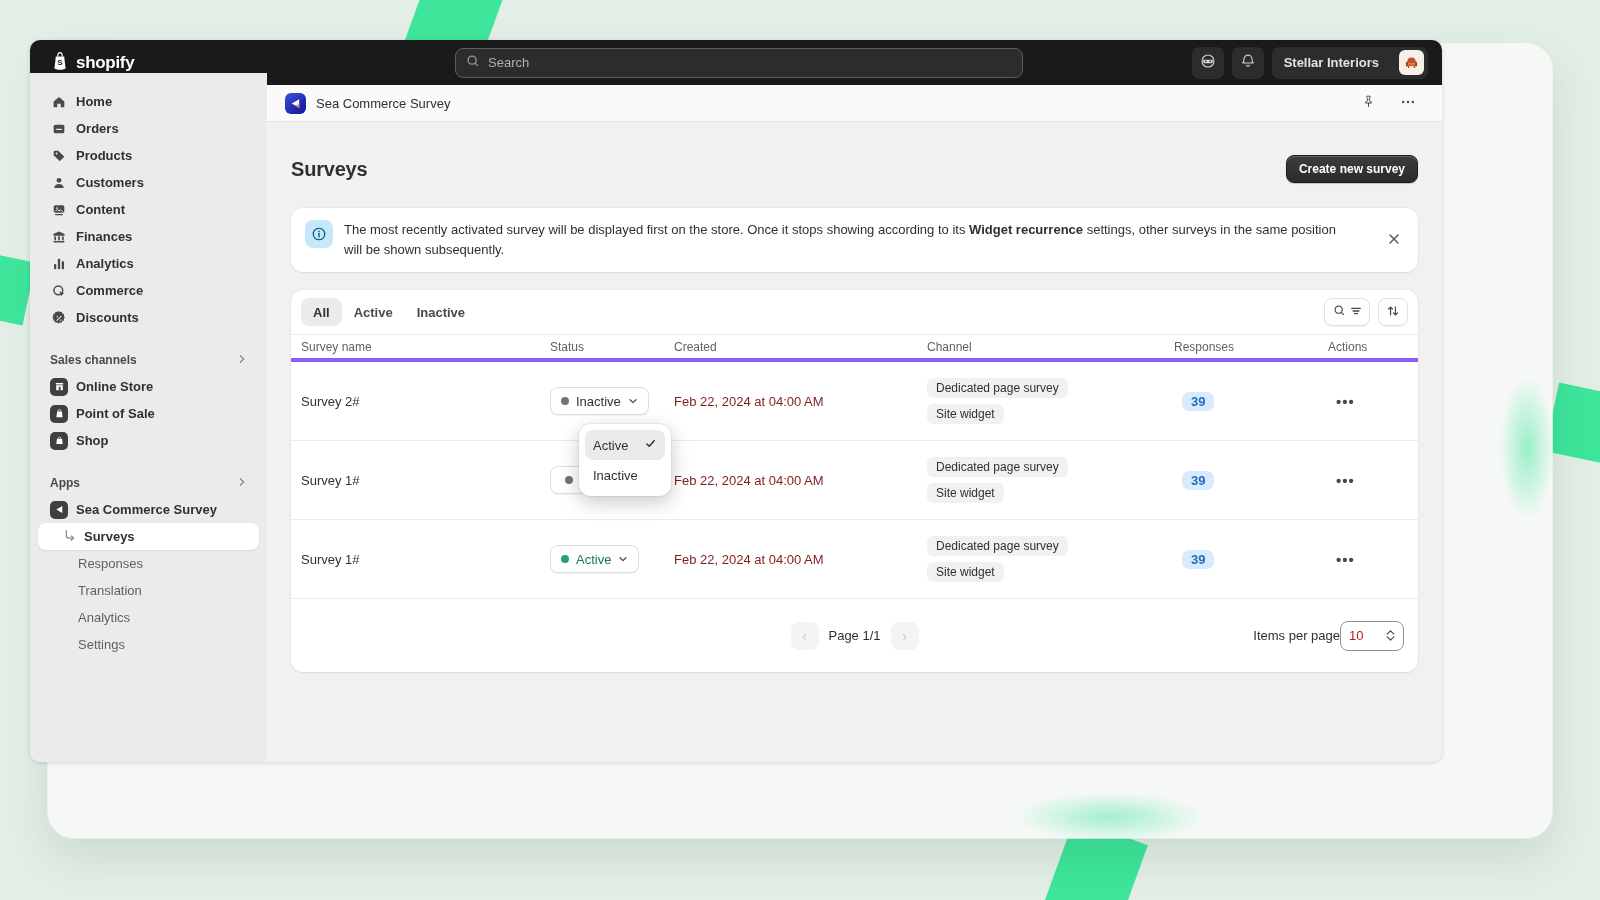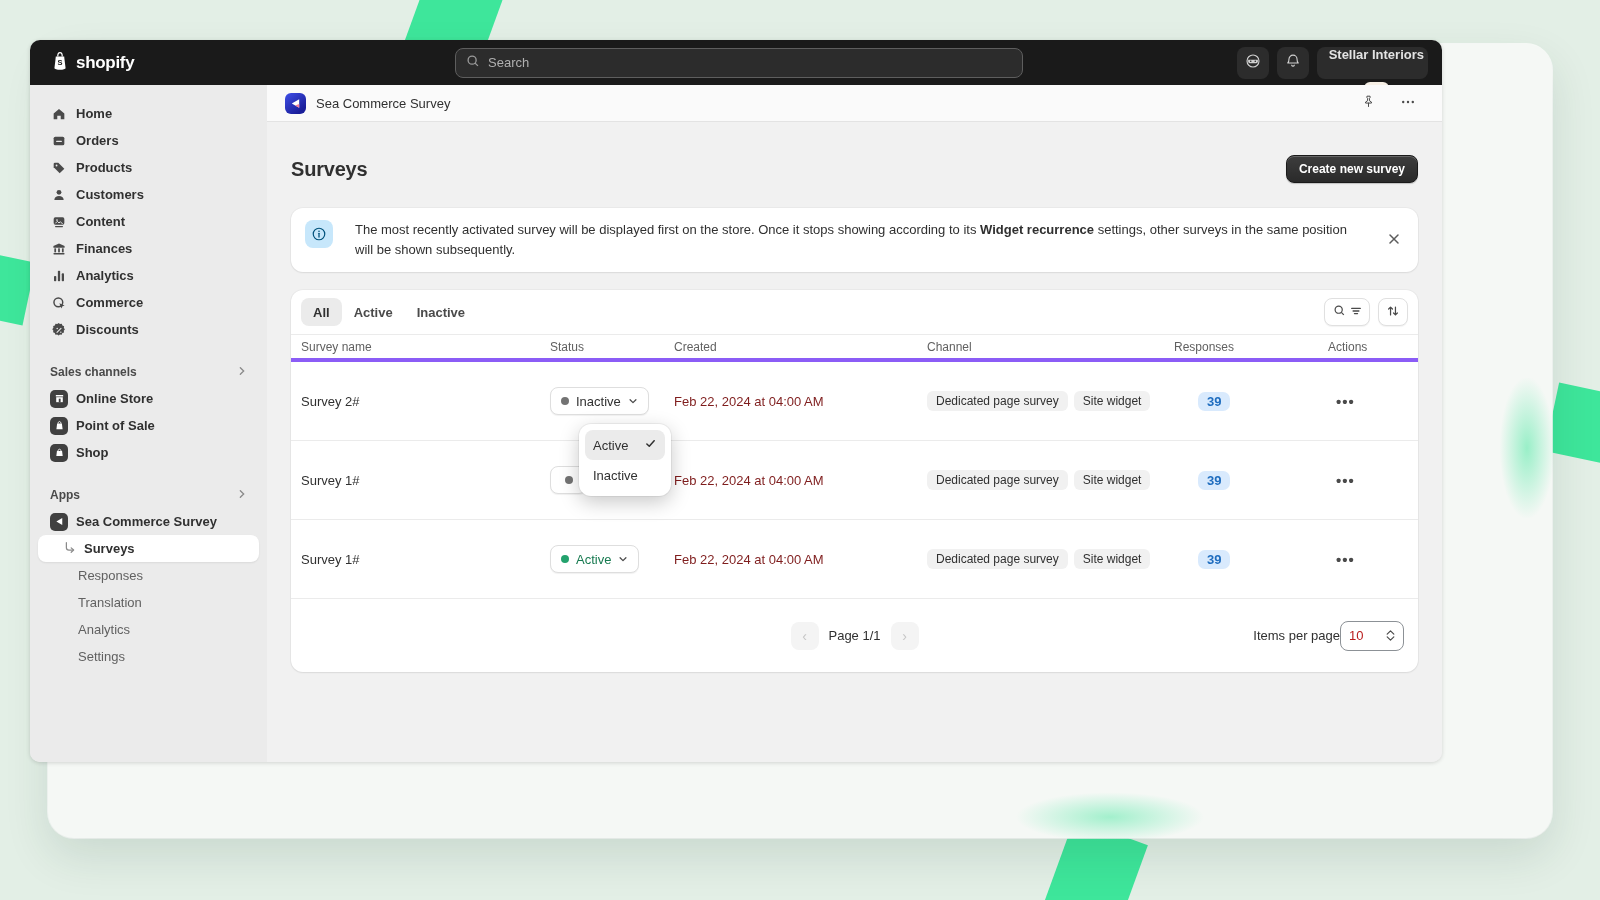--- a/index.html
+++ b/index.html
@@ -28,26 +28,26 @@
             display:flex; align-items:center; padding:0 14px 0 20px; }
   .brand { flex:1; display:flex; align-items:center; gap:6px; }
   .brand .word { color:#fff; font-size:17px; font-weight:700; letter-spacing:-.3px; }
   .searchbar { width:568px; height:30px; background:#2c2c2c; border:1px solid #5e5e5e; border-radius:8px;
                display:flex; align-items:center; gap:8px; padding:8px 10px; cursor:text; }
   .searchbar span { color:#b0b0b0; font-size:13px; }
   .top-right { flex:1; display:flex; align-items:center; justify-content:flex-end; gap:8px; }
   .icon-btn { width:32px; height:32px; border-radius:8px; background:#2c2c2c; border:none;
               display:flex; align-items:center; justify-content:center; cursor:pointer; }
   .store-chip { height:32px; background:#2c2c2c; border-radius:8px; display:flex; align-items:center;
-                gap:20px; padding:0 4px 0 12px; cursor:pointer;flex-direction:column; }
+                gap:20px; padding:0 4px 0 12px; cursor:pointer; }
   .store-chip .name { color:#e3e3e3; font-size:13px; font-weight:600; }
   .avatar { width:25px; height:25px; border-radius:6px; background:#f7f0e6; display:flex; align-items:center; justify-content:center; }
 
   
-  .sidebar { position:absolute; left:0; top:45px; width:237px; bottom:0; background:#ebebeb; padding-top:15px; }
+  .sidebar { position:absolute; left:0; top:33px; width:237px; bottom:0; background:#ebebeb; padding-top:15px; }
   .nav-item { height:27px; margin:0 8px; padding:0 12px; border-radius:8px; display:flex; align-items:center; gap:8px;
               font-size:13px; font-weight:600; color:#303030; cursor:pointer; }
   .nav-item .nic { width:18px; height:18px; display:flex; align-items:center; justify-content:center; flex:0 0 18px; }
   .nav-section { height:27px; margin:15px 8px 0 8px; padding:0 12px; display:flex; align-items:center; justify-content:space-between;
                  font-size:12px; font-weight:600; color:#4a4a4a; cursor:pointer; }
   .sub-item { height:27px; margin:0 8px; padding:0 12px 0 40px; border-radius:8px; display:flex; align-items:center;
               font-size:13px; font-weight:400; color:#616161; cursor:pointer; }
   .sub-item.selected { background:#fff; color:#303030; font-weight:700; padding-left:24px; gap:8px;
                        box-shadow:0 1px 2px rgba(0,0,0,.08); }
   .sq-icon { width:18px; height:18px; border-radius:5px; background:#404040; display:flex; align-items:center; justify-content:center; flex:0 0 18px; }
@@ -61,21 +61,21 @@
   .app-title { font-size:13px; color:#303030; font-weight:450; flex:1; }
   .hdr-actions { display:flex; align-items:center; gap:20px; }
 
   .content { padding:0 24px; position:relative; }
   .title-row { margin-top:33px; display:flex; align-items:center; justify-content:space-between; }
   .page-title { font-size:20px; font-weight:700; color:#303030; letter-spacing:-.2px; }
   .create-btn { height:28px; padding:0 12px; border-radius:8px; background:linear-gradient(#3d3d3d,#2a2a2a);
                 border:1px solid #1a1a1a; color:#fff; font-size:12px; font-weight:600; cursor:pointer;
                 box-shadow:inset 0 1px 0 rgba(255,255,255,.22), 0 1px 1px rgba(0,0,0,.2); font-family:inherit; }
 
-  .banner { margin-top:25px; background:#fff; border-radius:12px; padding:12px 14px; display:flex; gap:22px;
+  .banner { margin-top:25px; background:#fff; border-radius:12px; padding:12px 14px; display:flex; gap:11px;
             box-shadow:0 1px 2px rgba(0,0,0,.07), 0 0 0 1px rgba(0,0,0,.03); align-items:flex-start; }
   .info-badge { width:28px; height:28px; border-radius:8px; background:#c7e7fb; display:flex; align-items:center;
                 justify-content:center; flex:0 0 28px; }
   .banner-text { font-size:13px; color:#303030; line-height:20px; max-width:1000px; }
   .banner-text b { font-weight:700; }
   .banner-close { margin-left:auto; background:none; border:none; cursor:pointer; padding:4px; align-self:center; }
 
   .table-card { margin-top:18px; background:#fff; border-radius:12px; box-shadow:0 1px 2px rgba(0,0,0,.07), 0 0 0 1px rgba(0,0,0,.03); }
   .tabs-row { display:flex; align-items:flex-end; padding:8px 10px; }
   .tab { height:28px; padding:0 12px; border-radius:8px; background:none; border:none; font-size:13px; font-weight:600;
@@ -92,24 +92,24 @@
   .trow { min-height:79px; border-bottom:1px solid #ebebeb; }
   .cell-name { font-size:13px; color:#303030; }
   .cell-created { font-size:13px; color:#7f1d1d; }
   .status-pill { height:28px; border-radius:8px; border:1px solid #dedede; background:#fff; display:inline-flex;
                  align-items:center; gap:7px; padding:0 10px; font-size:13px; color:#303030; cursor:pointer;
                  box-shadow:0 1px 1px rgba(0,0,0,.06); font-family:inherit; }
   .status-pill.stub { width:37px; padding:0; justify-content:center; }
   .dot { width:8px; height:8px; border-radius:50%; background:#737373; }
   .dot.green { background:#23a26d; }
   .status-pill.active { color:#177a50; font-weight:500; }
-  .chan-col { display:flex; flex-direction:row; gap:6px; align-items:flex-start; }
+  .chan-col { display:flex; flex-direction:column; gap:6px; align-items:flex-start; }
   .chan-pill { background:#f1f1f1; border-radius:6px; padding:3px 9px; font-size:12px; color:#303030; }
   .resp-pill { background:#d9eafd; border-radius:7px; padding:2px 9px; font-size:13px; font-weight:600; color:#1f6dbf;
-               display:inline-block; margin-left:24px; }
+               display:inline-block; margin-left:8px; }
   .dots-btn { background:none; border:none; cursor:pointer; color:#4a4a4a; font-size:15px; font-weight:700;
               letter-spacing:1px; padding:4px 8px; font-family:inherit; }
 
   .tfoot { height:73px; border-top:0; position:relative; display:flex; align-items:center; }
   .pager { position:absolute; left:50%; transform:translateX(-50%); display:flex; align-items:center; gap:10px; }
   .pg-btn { width:28px; height:28px; border-radius:8px; background:#f4f4f4; border:none; color:#c6c6c6; font-size:14px; cursor:default; }
   .pg-label { font-size:13px; color:#303030; }
   .ipp { margin-left:auto; display:flex; align-items:center; padding-right:14px; }
   .ipp-label { font-size:13px; color:#303030; }
   .stepper { width:64px; height:30px; border:1px solid #8c9196; border-radius:8px; background:#fff; display:flex;

